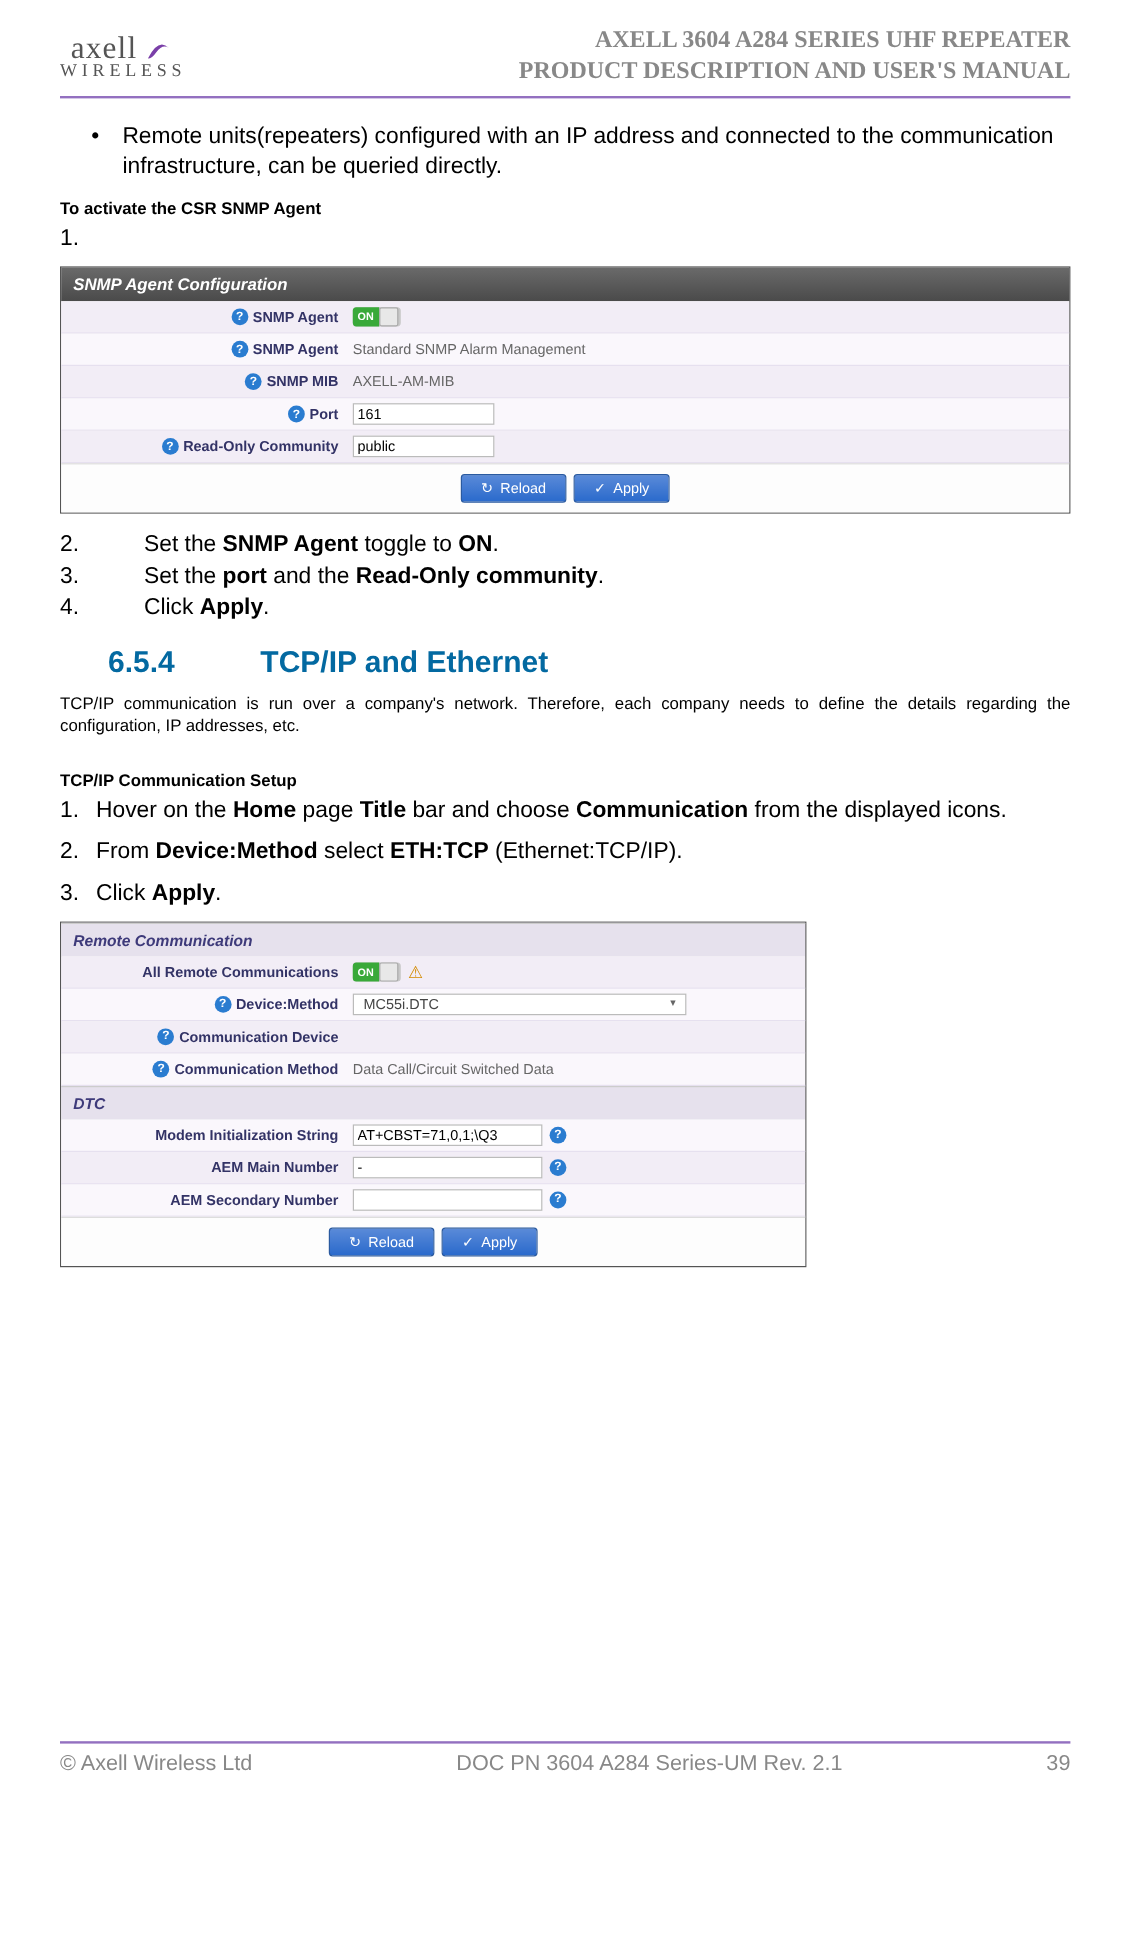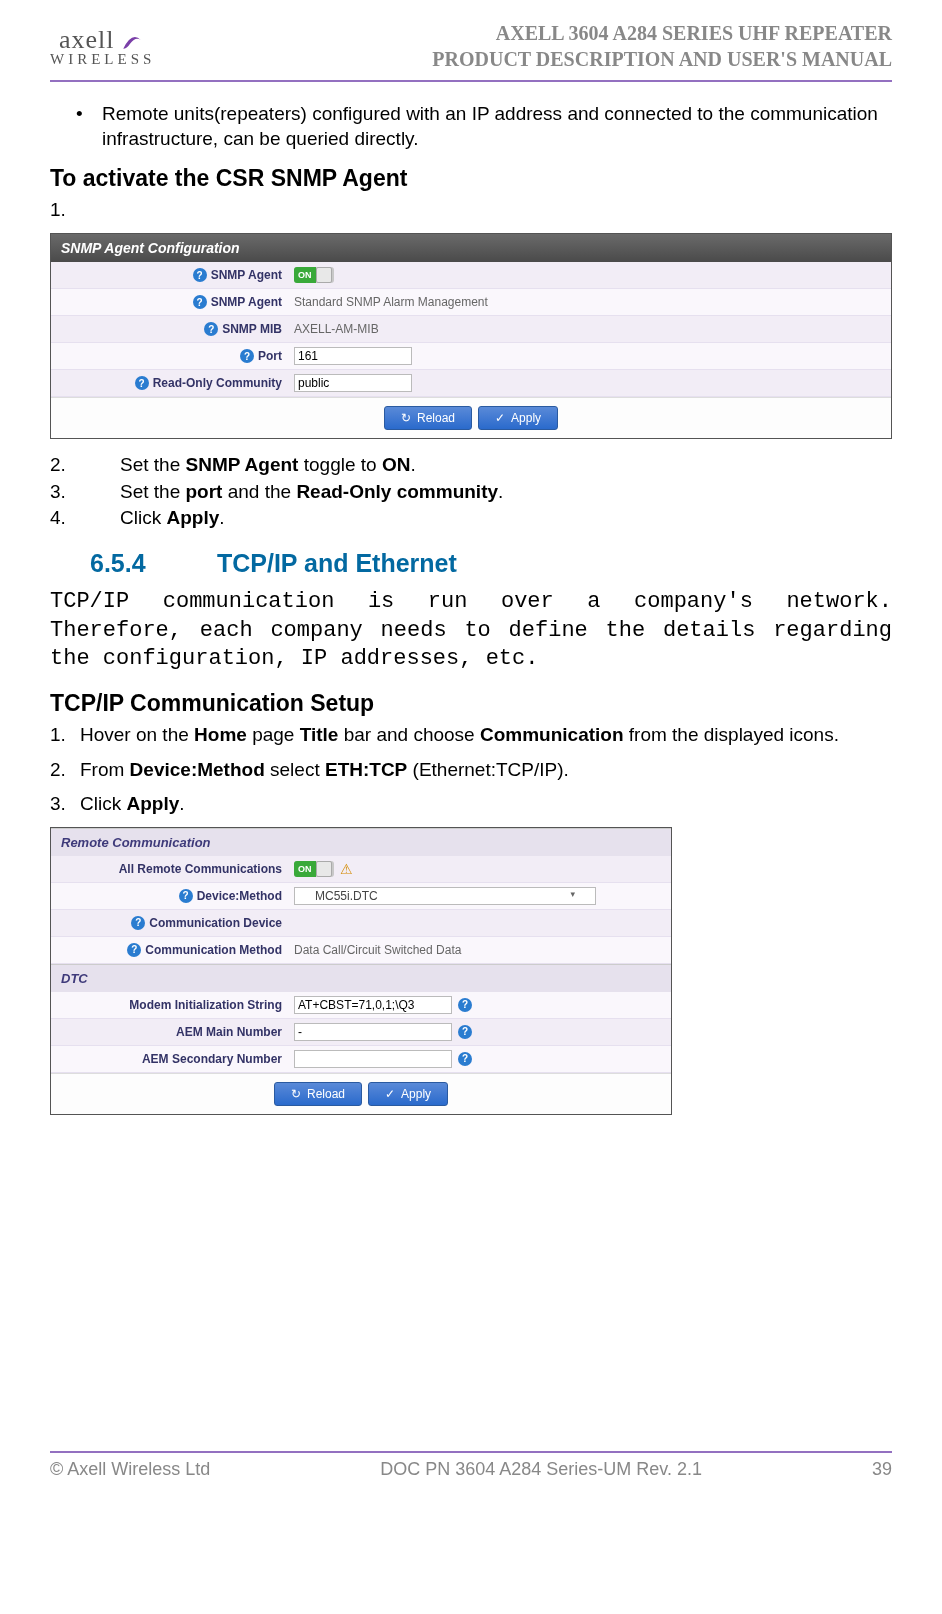--- a/index.html
+++ b/index.html
@@ -67,21 +67,21 @@
     margin: 0 0 12px 26px;
     font-size: 19px;
     line-height: 1.3;
   }
   .bullet-mark {
     width: 26px;
     flex-shrink: 0;
   }
   .h-sub {
     font-weight: bold;
-    font-size: 23px;
+    font-size: 14px;
     margin: 14px 0 6px 0;
   }
   .num-row {
     display: flex;
     font-size: 19px;
     margin: 2px 0 10px 0;
     line-height: 1.3;
   }
   .num-row .num {
     width: 30px;
@@ -216,29 +216,28 @@
     color: #0369a1;
     font-weight: bold;
     font-size: 25px;
     margin: 18px 0 10px 40px;
   }
   .section-heading .secno {
     display: inline-block;
     width: 120px;
   }
   .para {
-    font-size: 22px;
-    margin: 6px 0 16px 0;
+    font-size: 14px;
+    margin: 6px 0 28px 0;
     line-height: 1.3;
     text-align: justify;
-    font-family: Liberation Mono, monospace;
   }
   .dropdown-field {
     border: 1px solid #bbb;
-    padding: 1px 20px;
+    padding: 1px 8px;
     background: #fff;
     width: 260px;
     display: flex;
     justify-content: space-between;
     align-items: flex-start;
     font-size: 12px;
     color: #444;
   }
   .dropdown-field .caret {
     font-size: 9px;

